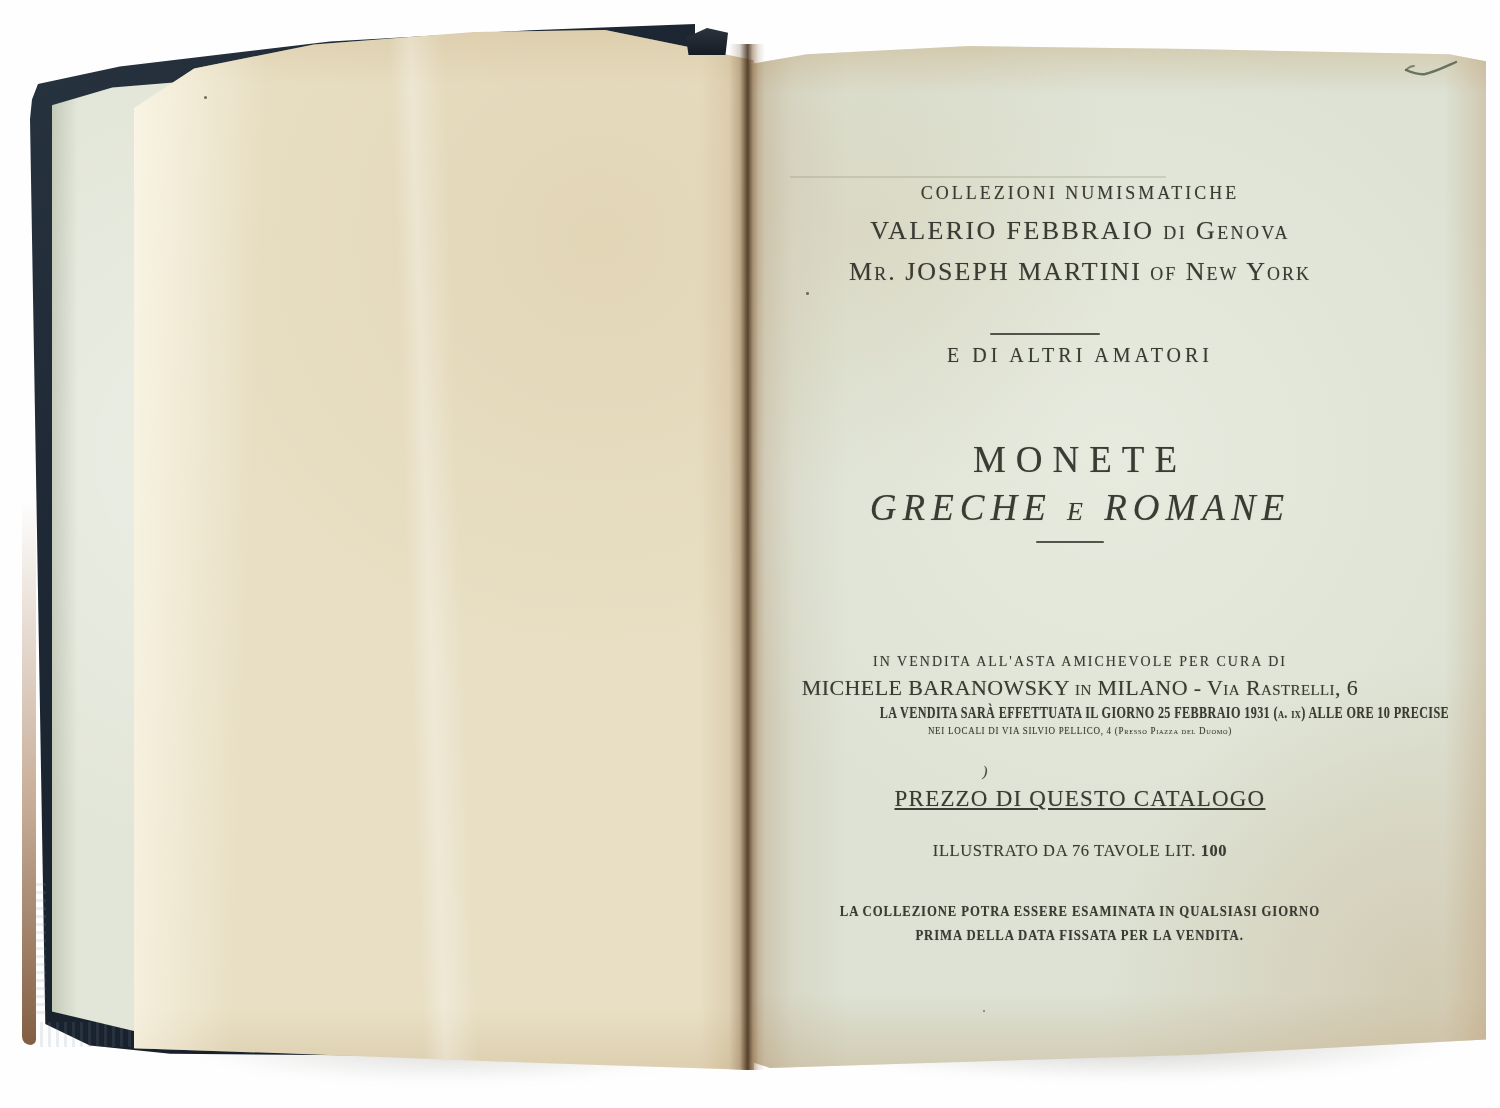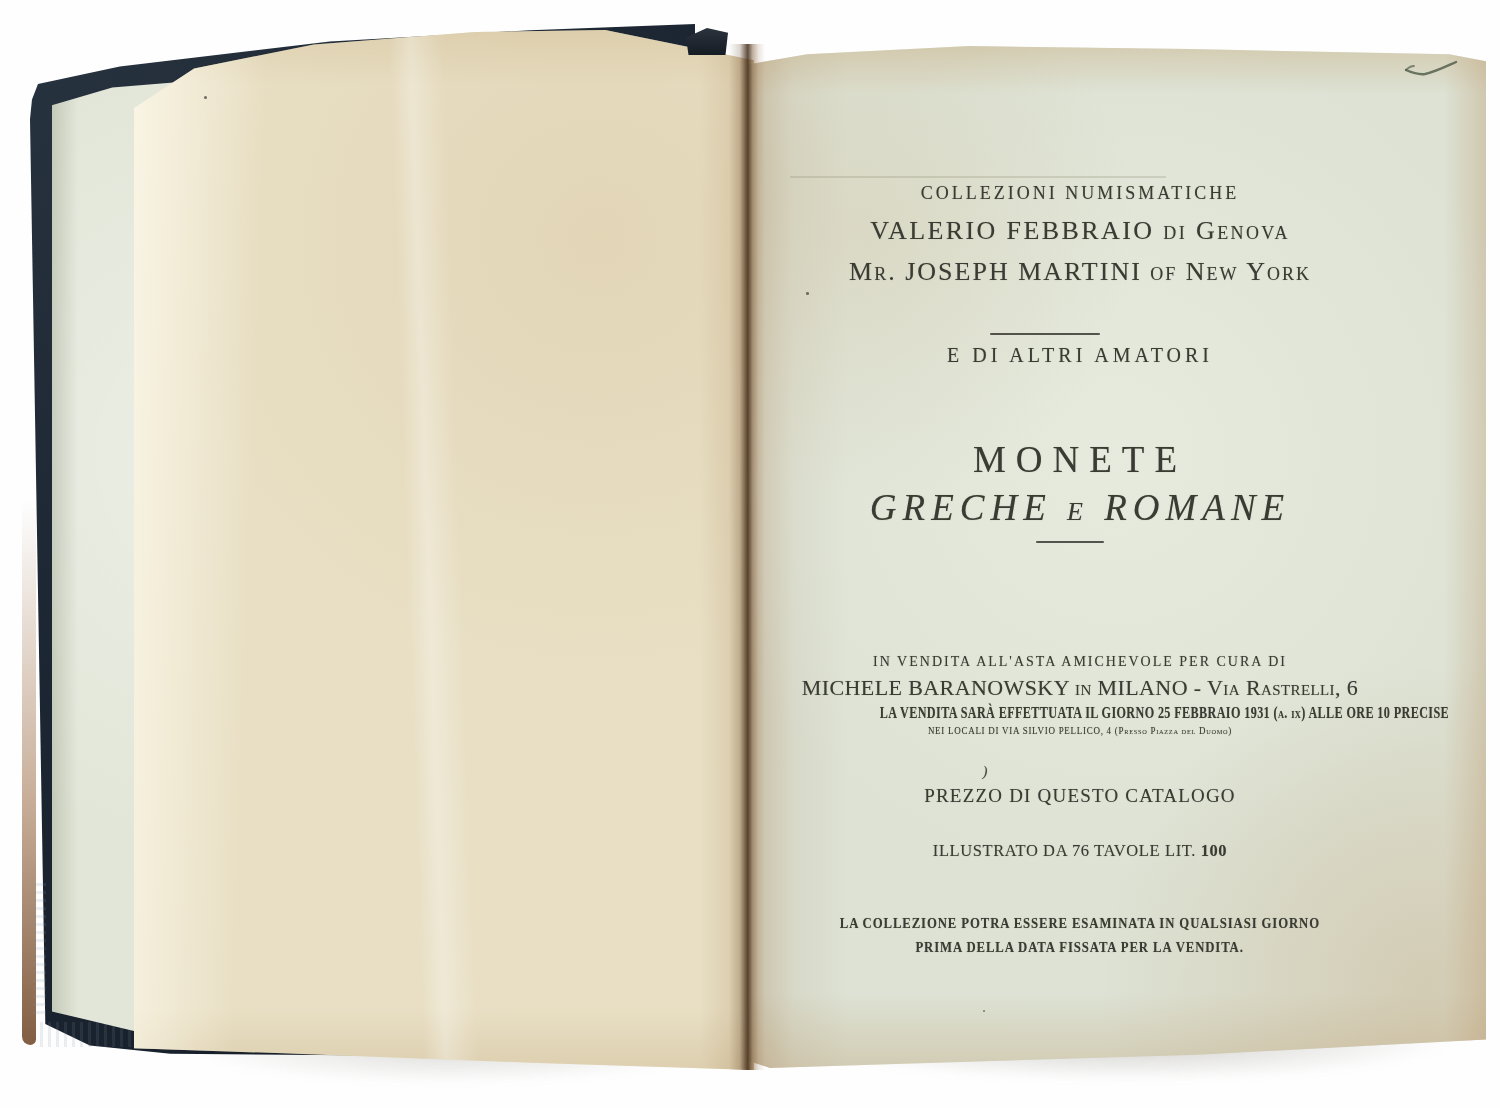--- a/index.html
+++ b/index.html
@@ -104,24 +104,24 @@
   .l-owner3 { top:300px; font-size:20px; letter-spacing:4px;margin-top:44px; }
   .l-title1 { top:440px; font-size:37px; letter-spacing:10px; }
   .l-title2 { top:488px; font-size:37px; letter-spacing:6px;font-style:italic; }
   .l-sale1  { top:654px; font-size:14px; letter-spacing:2px; }
   .l-sale2  { top:676px; font-size:22px; letter-spacing:0.4px; }
   .l-sale3  { top:704px; font-size:16px; font-weight:bold; }
   .l-sale3 .cond { transform:scaleX(0.76); letter-spacing:0.5px; }
   .l-sale4  { top:725px; font-size:10px;font-family:Liberation Serif, serif; }
   .l-sale4 .cond { transform:scaleX(0.9); letter-spacing:0.8px; }
   .l-mark   { top:763px; left:185px; width:20px; font-size:15px; color:#4a4b42; font-style:italic; }
-  .l-price1 { top:786px; font-size:19px; letter-spacing:1.2px; }
+  .l-price1 { top:786px; font-size:23px; letter-spacing:1.2px;text-decoration:underline; }
   .l-price2 { top:811px; font-size:16.5px; letter-spacing:0.6px;margin-top:31px; }
   .l-price2 .amount { font-weight:bold; }
-  .l-note   { font-size:14.5px; font-weight:600;margin-top:12px; }
+  .l-note   { font-size:14.5px; font-weight:600; }
   .l-note .cond { transform:scaleX(0.88); letter-spacing:1px; }
   .l-note1  { top:904px; }
   .l-note2  { top:928px; }
   .rule { position:absolute; height:2px; background:rgba(58,58,50,0.85); border-radius:1px; }
   #rule-1 { left:200px; top:333px; width:110px; }
   #rule-2 { left:246px; top:541px; width:68px; }
   #faint-rule { position:absolute; left:0px; top:176px; width:376px; height:2px; background:rgba(128,122,96,0.22); }
 </style>
 </head>
 <body>

